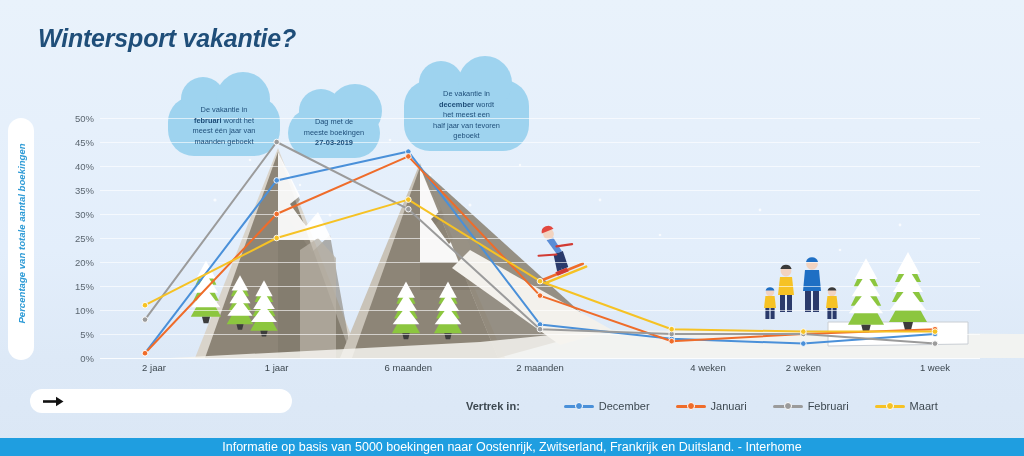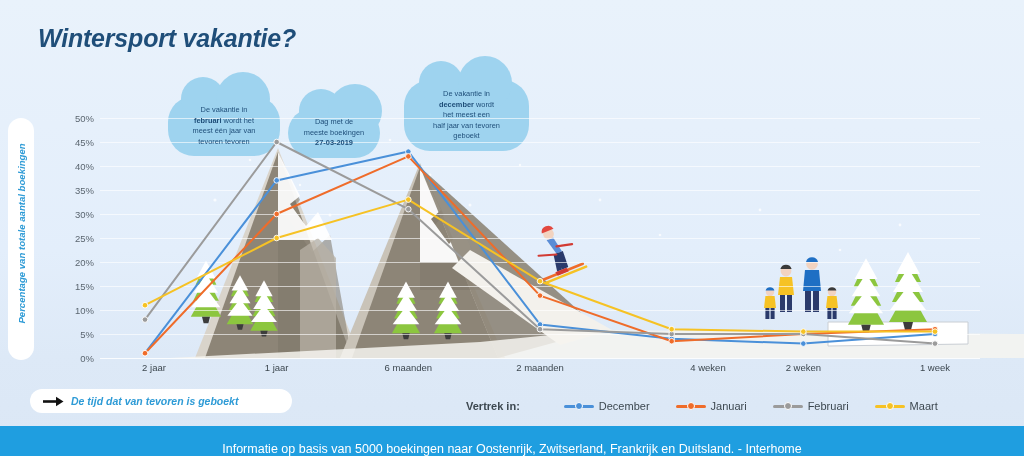--- a/index.html
+++ b/index.html
@@ -91,22 +91,22 @@
   .lswatch{position:relative;width:30px;height:10px;}
   .lswatch .lbar{position:absolute;left:0;top:4px;width:30px;height:2.6px;border-radius:2px;}
   .lswatch .ldot{
     position:absolute;left:11px;top:1px;width:8px;height:8px;border-radius:50%;
     border:1.4px solid #fff;box-sizing:border-box;
   }
   .llabel{font-size:11px;color:#3d4850;white-space:nowrap;}
 
   
   #bottombar{
-    position:absolute;left:0;bottom:0;width:1024px;height:30px;
-    background:#1f9ee0;display:flex;align-items:flex-end;justify-content:center;
+    position:absolute;left:0;bottom:0;width:1024px;height:18px;
+    background:#1f9ee0;display:flex;align-items:center;justify-content:center;
   }
   #bottombar .btext{font-size:12.5px;color:#ffffff;white-space:nowrap;}
 </style>
 </head>
 <body>
 
 <div id="page">
 
   <svg class="scenery" viewBox="0 0 1024 456">
 
@@ -272,21 +272,21 @@
   <div id="title">
     <div>Wintersport vakantie?</div>
   </div>
 
   <div class="cloud" id="cloud1">
     <div class="body">
         <div class="txt">
       <span>De vakantie in</span><br>
       <b>februari</b><span> wordt het</span><br>
       <span>meest één jaar van</span><br>
-      <span>tevoren tevoren</span>
+      <span>maanden geboekt</span>
     </div>
       </div>
   </div>
 
   <div class="cloud" id="cloud2">
     <div class="body">
         <div class="txt">
       <span>Dag met de</span><br>
       <span>meeste boekingen</span><br>
       <b>27-03-2019</b>
@@ -390,21 +390,20 @@
       </svg>
   </div>
 
   <div id="caption">
     <span class="arrow">
       <svg width="22" height="11" viewBox="0 0 22 11">
         <line x1="1" y1="5.5" x2="15" y2="5.5" stroke="#111" stroke-width="2.6"></line>
         <polygon points="14,0.8 21.5,5.5 14,10.2" fill="#111"></polygon>
       </svg>
     </span>
-    <span class="ctext">De tijd dat van tevoren is geboekt</span>
   </div>
 
   <div id="legend">
     <span class="ltitle">Vertrek in:</span>
     <span id="legend-items" style="display:flex;align-items:center;gap:26px;">
         <span class="litem">
           <span class="lswatch">
             <span class="lbar" style="background: rgb(74, 144, 217);"></span>
             <span class="ldot" style="background: rgb(74, 144, 217);"></span>
           </span>

